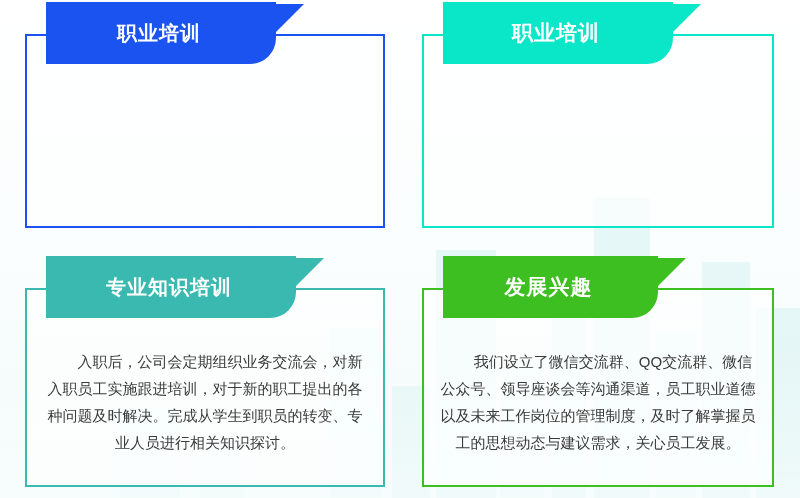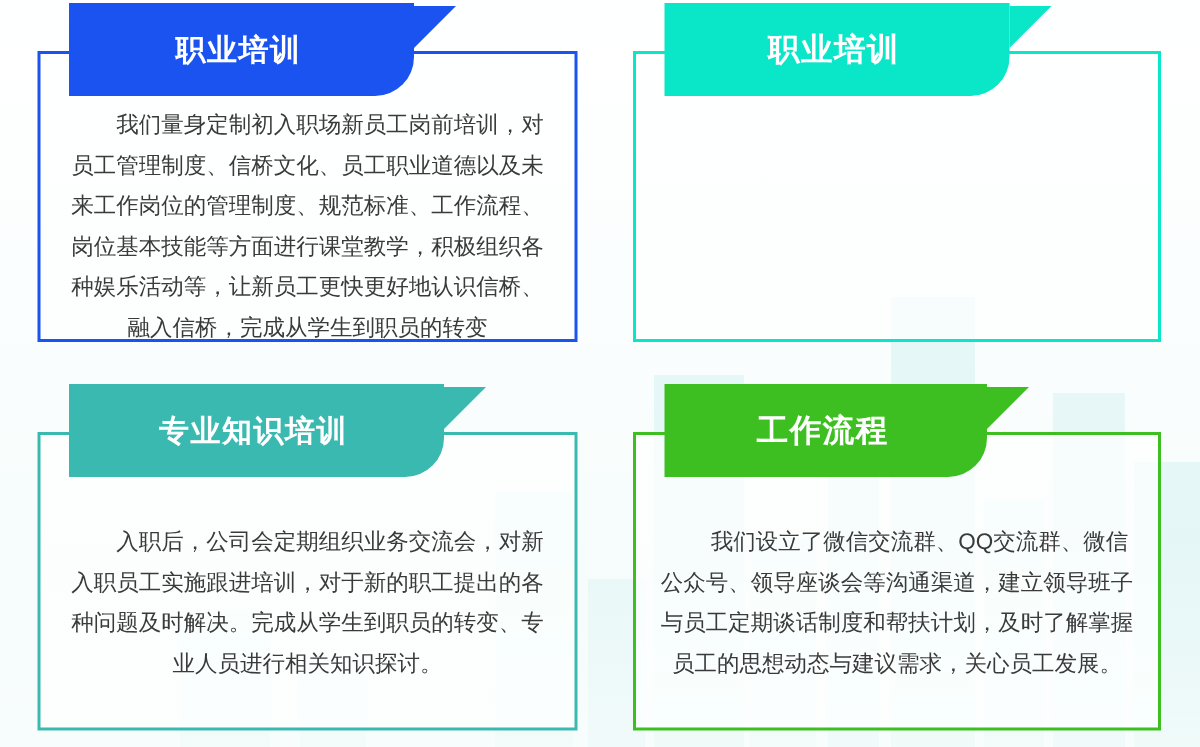--- a/index.html
+++ b/index.html
@@ -144,21 +144,20 @@
 </div>
 
 <div id="cards">
 
   <div class="card" id="card-vocational-training" style="color: rgb(26, 83, 239);">
     <div class="card-box"></div>
     <div class="ribbon">
       <div class="ribbon-label">职业培训</div>
     </div>
     <div class="ribbon-fold"></div>
-    <div class="body-text">我们量身定制初入职场新员工岗前培训，对员工管理制度、信桥文化、员工职业道德以及未来工作岗位的管理制度、规范标准、工作流程、岗位基本技能等方面进行课堂教学，积极组织各种娱乐活动等，让新员工更快更好地认识信桥、融入信桥，完成从学生到职员的转变</div>
   </div>
 
   <div class="card" id="card-teacher-mentoring" style="color: rgb(10, 230, 200);">
     <div class="card-box"></div>
     <div class="ribbon">
       <div class="ribbon-label">职业培训</div>
     </div>
     <div class="ribbon-fold"></div>
   </div>
 
@@ -167,19 +166,19 @@
     <div class="ribbon">
       <div class="ribbon-label">专业知识培训</div>
     </div>
     <div class="ribbon-fold"></div>
     <div class="body-text">入职后，公司会定期组织业务交流会，对新入职员工实施跟进培训，对于新的职工提出的各种问题及时解决。完成从学生到职员的转变、专业人员进行相关知识探讨。</div>
   </div>
 
   <div class="card" id="card-leadership-care" style="color: rgb(61, 191, 33);">
     <div class="card-box"></div>
     <div class="ribbon">
-      <div class="ribbon-label">工作流程</div>
+      <div class="ribbon-label">发展兴趣</div>
     </div>
     <div class="ribbon-fold"></div>
-    <div class="body-text">我们设立了微信交流群、QQ交流群、微信公众号、领导座谈会等沟通渠道，建立领导班子与员工定期谈话制度和帮扶计划，及时了解掌握员工的思想动态与建议需求，关心员工发展。</div>
+    <div class="body-text">我们设立了微信交流群、QQ交流群、微信公众号、领导座谈会等沟通渠道，员工职业道德以及未来工作岗位的管理制度，及时了解掌握员工的思想动态与建议需求，关心员工发展。</div>
   </div>
 
 </div>
 
 </body></html>

